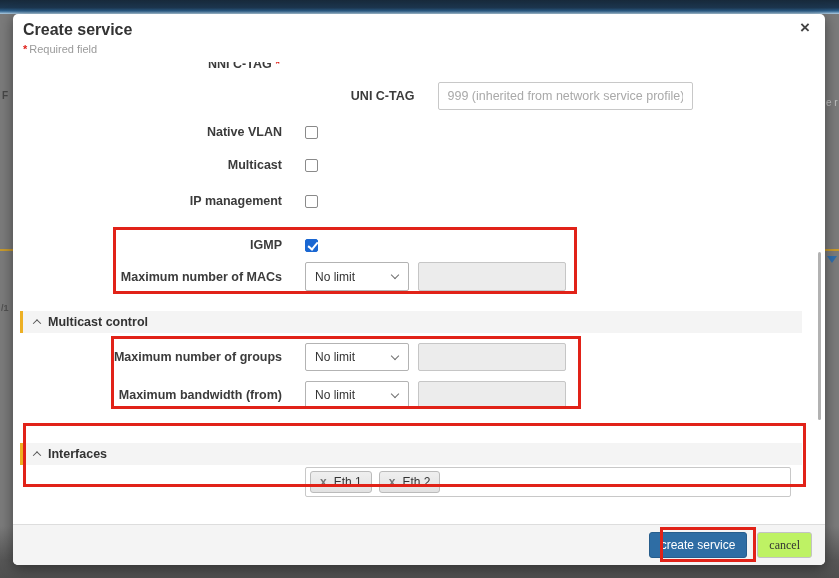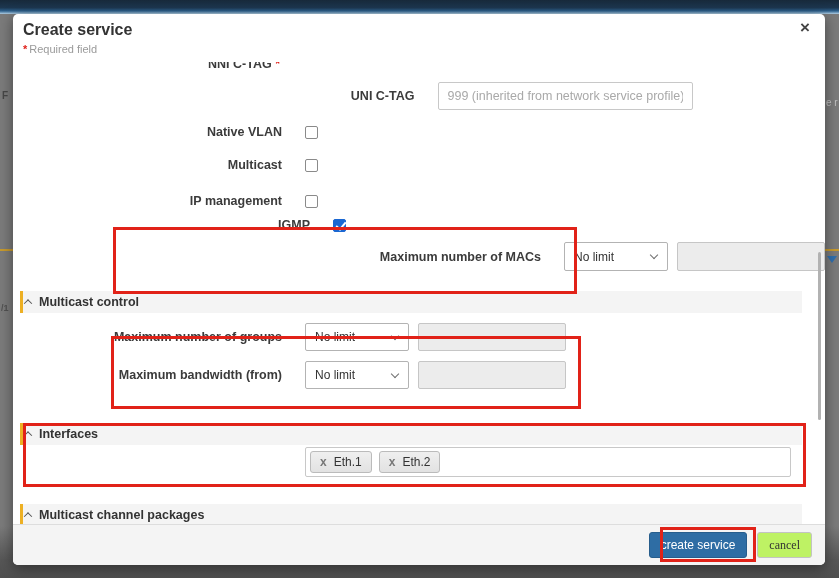--- a/index.html
+++ b/index.html
@@ -52,21 +52,21 @@
     border-right:2px solid #fff; border-bottom:2px solid #fff; transform:rotate(40deg); }
 
   .sel { position:relative; width:104px; height:28px; border:1px solid #b3b3b3; border-radius:2px;
     background:#fff; display:flex; align-items:center; padding:0 9px; font-size:12px; color:#333; }
   .sel-caret { position:absolute; right:10px; top:9px; width:6px; height:6px;
     border-right:1.5px solid #6f6f6f; border-bottom:1.5px solid #6f6f6f; transform:rotate(45deg); }
   .dis-input { width:148px; height:28px; margin-left:9px; background:#ececec;
     border:1px solid #c6c6c6; border-radius:2px; }
 
   .sect { margin-left:7px; width:782px; height:22px; background:#f4f4f4;
-    border-left:3px solid #edb024; display:flex; align-items:center; padding-left:2px; }
+    border-left:3px solid #edb024; display:flex; align-items:center; padding-left:11px; }
   .sect-caret { width:6px; height:6px; border-left:1.5px solid #555; border-top:1.5px solid #555;
     transform:rotate(45deg) translate(1px,1px); margin-right:8px; flex:none; }
   .sect-title { font-size:12.5px; font-weight:700; color:#333; }
 
   .tag-field { width:486px; height:30px; border:1px solid #c8c8c8; border-radius:2px;
     display:flex; align-items:center; padding:0 4px; gap:7px; background:#fff; }
   .tag { display:inline-flex; align-items:center; gap:7px; height:22px; padding:0 9px;
     background:linear-gradient(180deg,#efefef,#e2e2e2); border:1px solid #bbb; border-radius:3px;
     font-size:12px; color:#333; }
   .tag-x { color:#777; font-size:12px; font-weight:700; cursor:pointer; line-height:1; }
@@ -138,28 +138,28 @@
         </div>
       </div>
 
       <div class="row" style="margin-top:20px; height:16px;">
         <div class="lbl">IP management</div>
         <div class="ctrl">
           <div class="cb"></div>
         </div>
       </div>
 
-      <div class="row" style="margin-top:8px; height:16px;padding-left:28px;">
+      <div class="row" style="margin-top:28px; height:16px;">
         <div class="lbl">IGMP</div>
         <div class="ctrl">
           <div class="cb checked"></div>
         </div>
       </div>
 
-      <div class="row" style="margin-top:9px;justify-content:flex-end;">
+      <div class="row" style="margin-top:9px;">
         <div class="lbl">Maximum number of MACs</div>
         <div class="ctrl">
           <div class="sel" style="height:29px;">
             <span>No limit</span>
             <span class="sel-caret"></span>
           </div>
           <div class="dis-input" style="height:29px;"></div>
         </div>
       </div>
 

